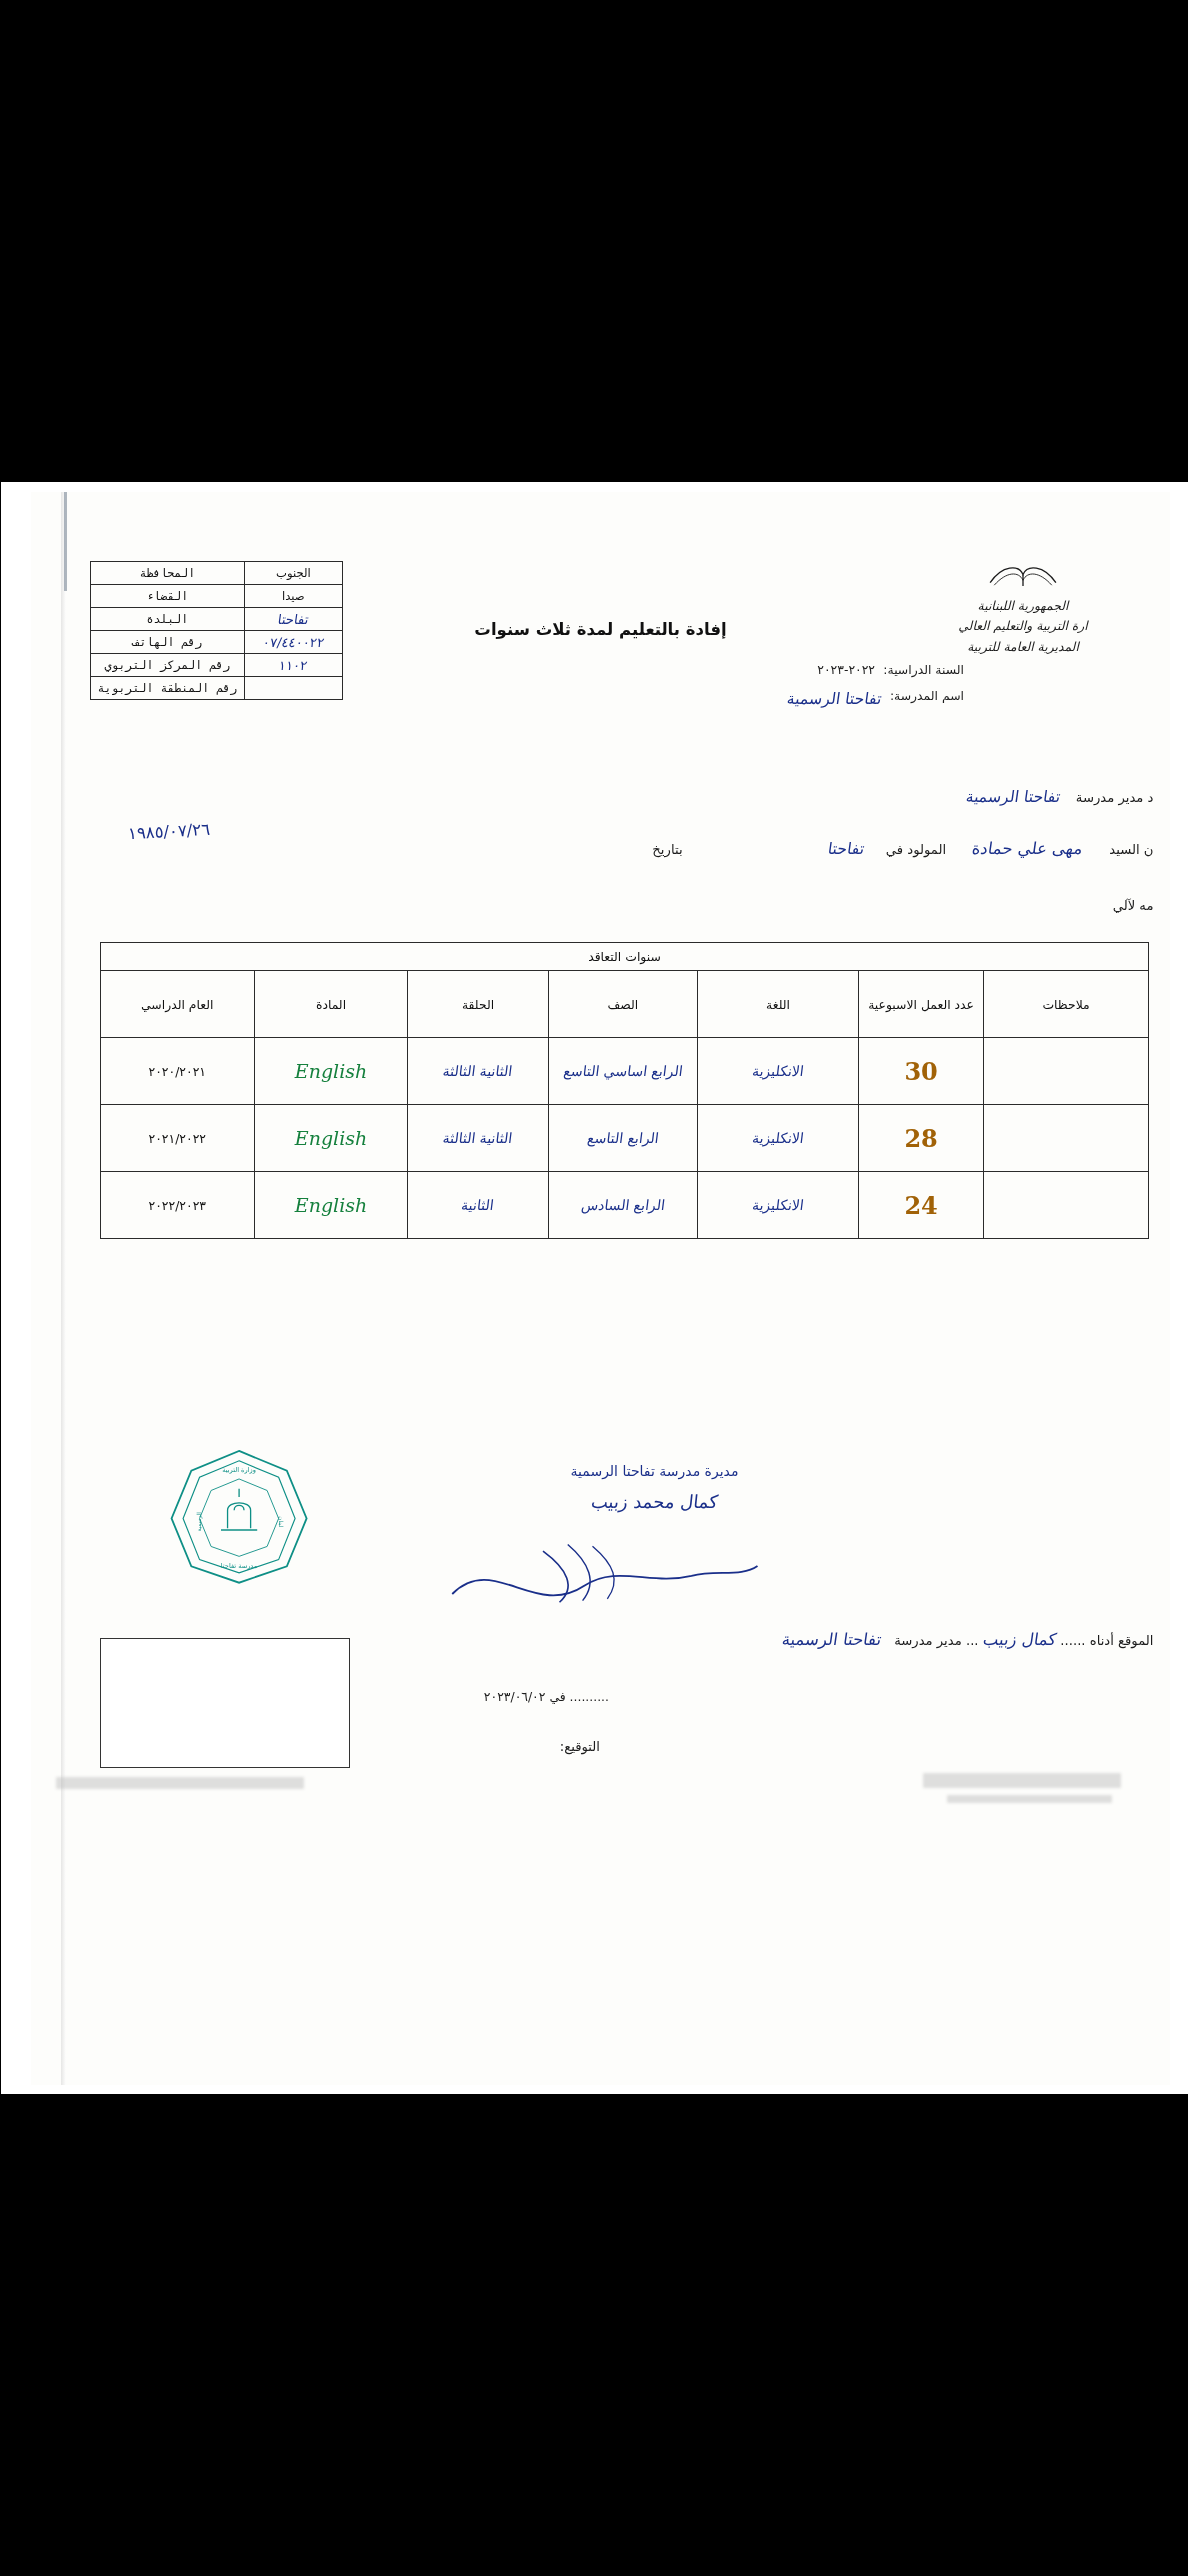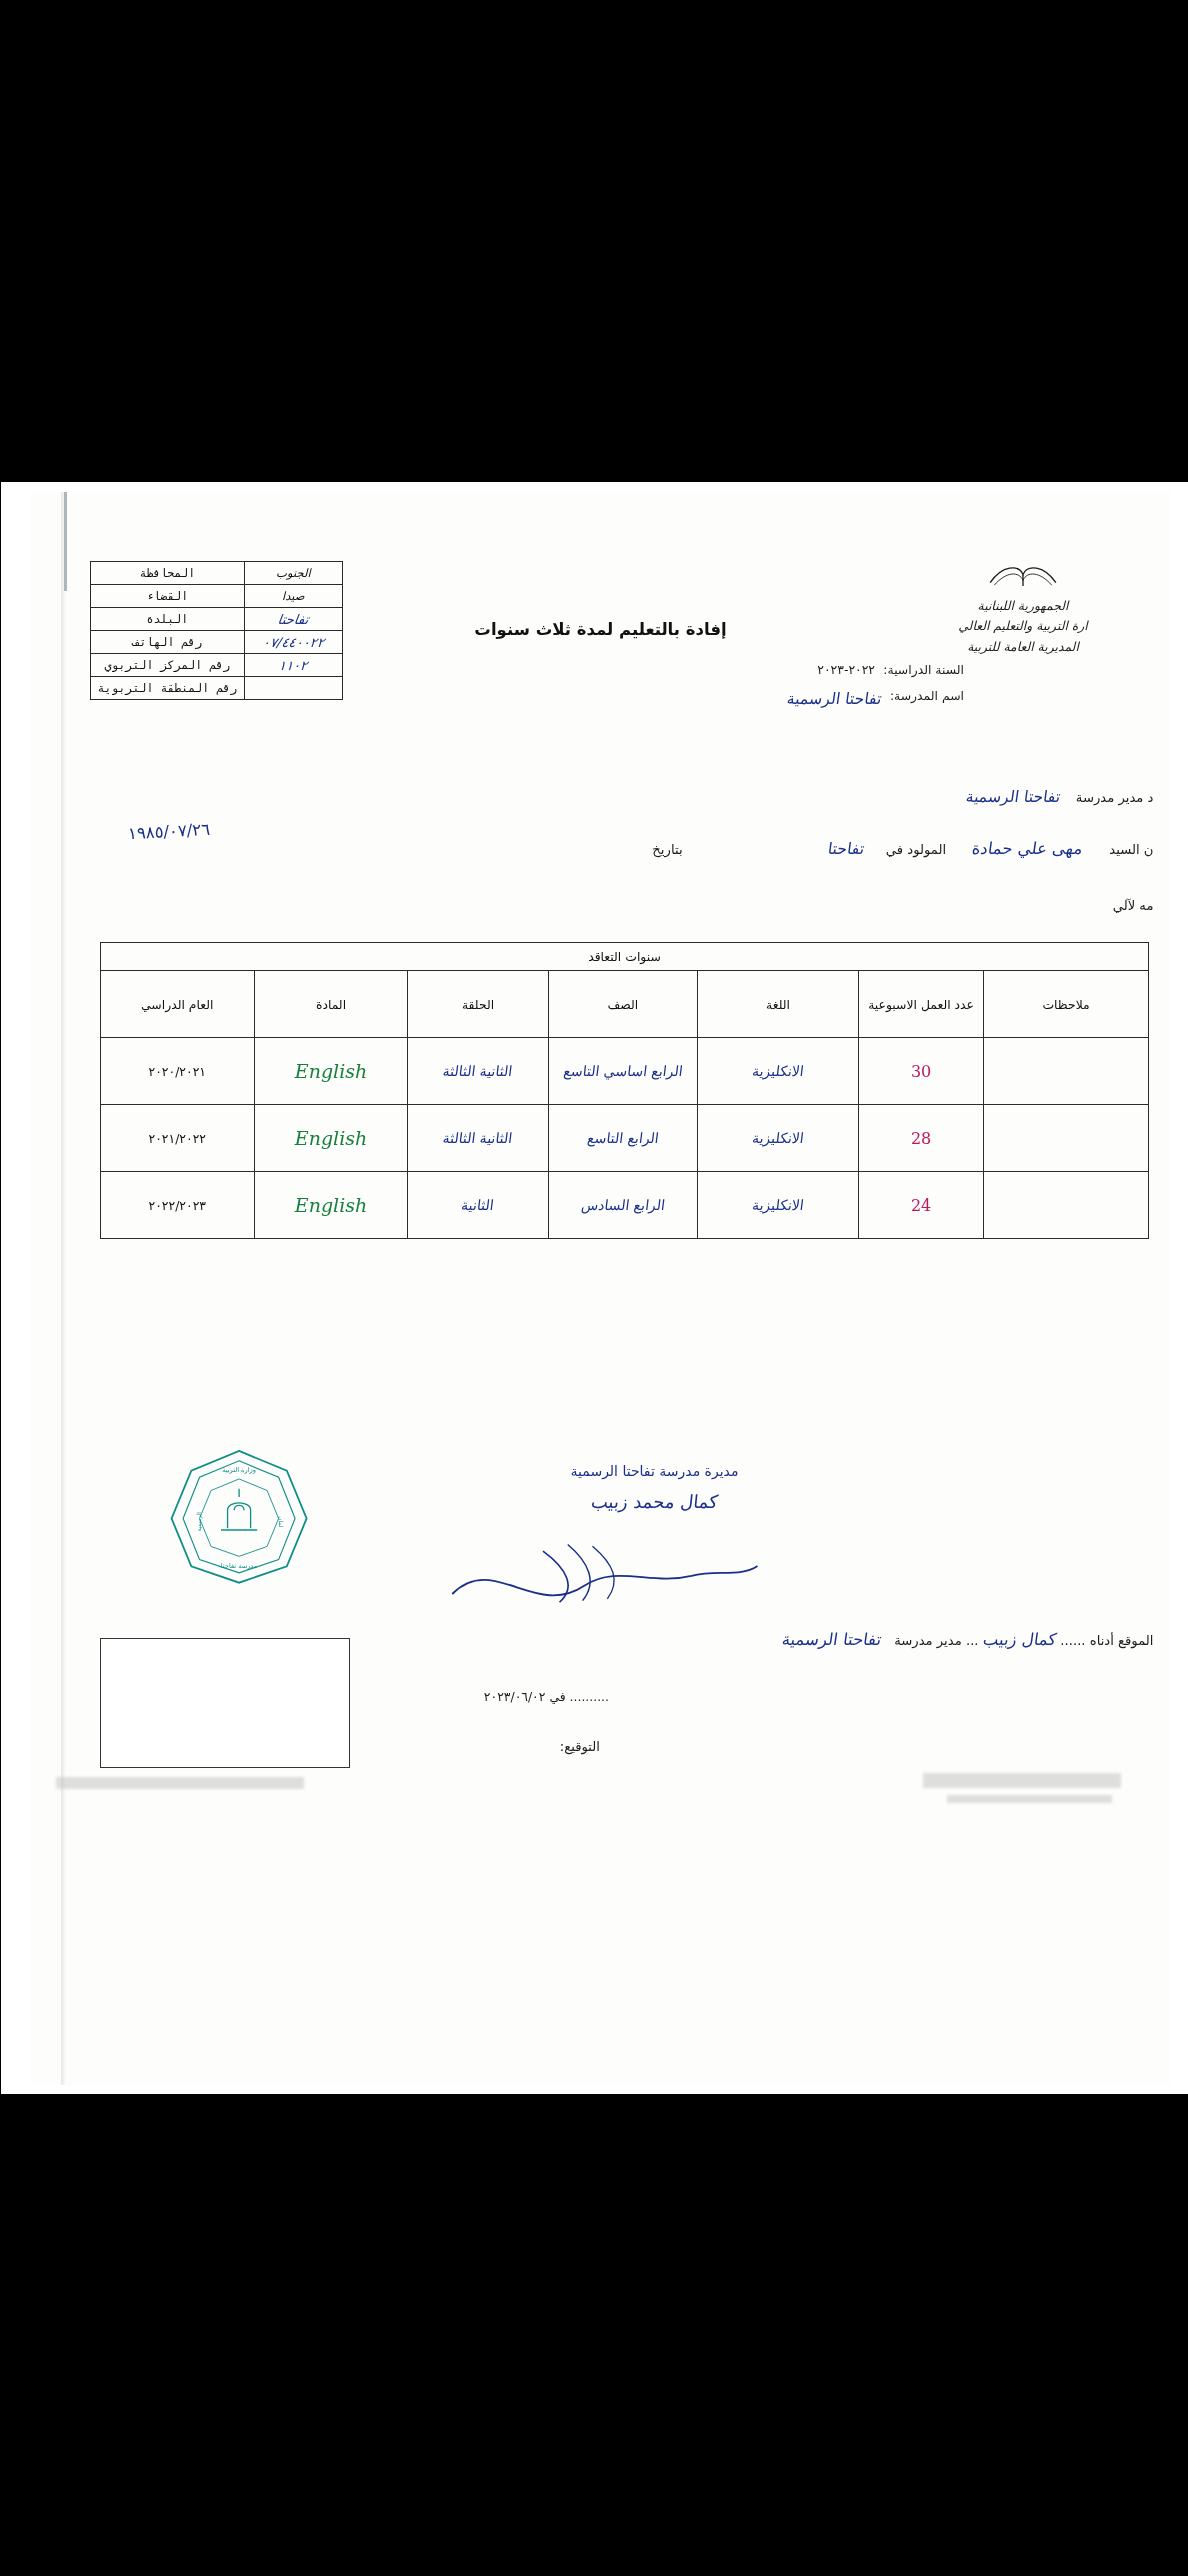--- a/index.html
+++ b/index.html
@@ -111,21 +111,21 @@
     color: #111;
   }
   .info-table td {
     border: 0.8px solid #2a2a2a;
     height: 22px;
     padding: 0 6.6px;
     text-align: center;
     white-space: nowrap;
   }
   .info-table td.lbl { width: 124px; font-family: Liberation Mono, monospace; }
-  .info-table td.val { width: 124px; font-style: italic; }
+  .info-table td.val { width: 124px; }
   .info-table td.val .hand-ar { font-size: 13.2px; }
 
   
   .body-line-1 {
     position: absolute;
     right: 16.5px;
     top: 295px;
     width: 908px;
     font-size: 13.2px;
     color: #1c1c1c;
@@ -186,22 +186,23 @@
   .col-notes   { width: 165px; }
   .col-hours   { width: 124px; }
   .col-lang    { width: 161px; }
   .col-grade   { width: 149px; }
   .col-cycle   { width: 140px; }
   .col-subject { width: 153px; }
   .col-year    { width: 153px; }
 
   .hw-num {
     font-family: "DejaVu Serif", serif;
-    color: #be185d;
-    font-size: 16px;
+    color: #a16207;
+    font-size: 24px;
+    font-weight: bold;
   }
   .hw-en {
     font-family: "DejaVu Serif", serif;
     font-style: italic;
     color: #15803d;
     font-size: 19px;
   }
   .hw-ar-2 {
     color: #1a2f8a;
     font-size: 14px;

